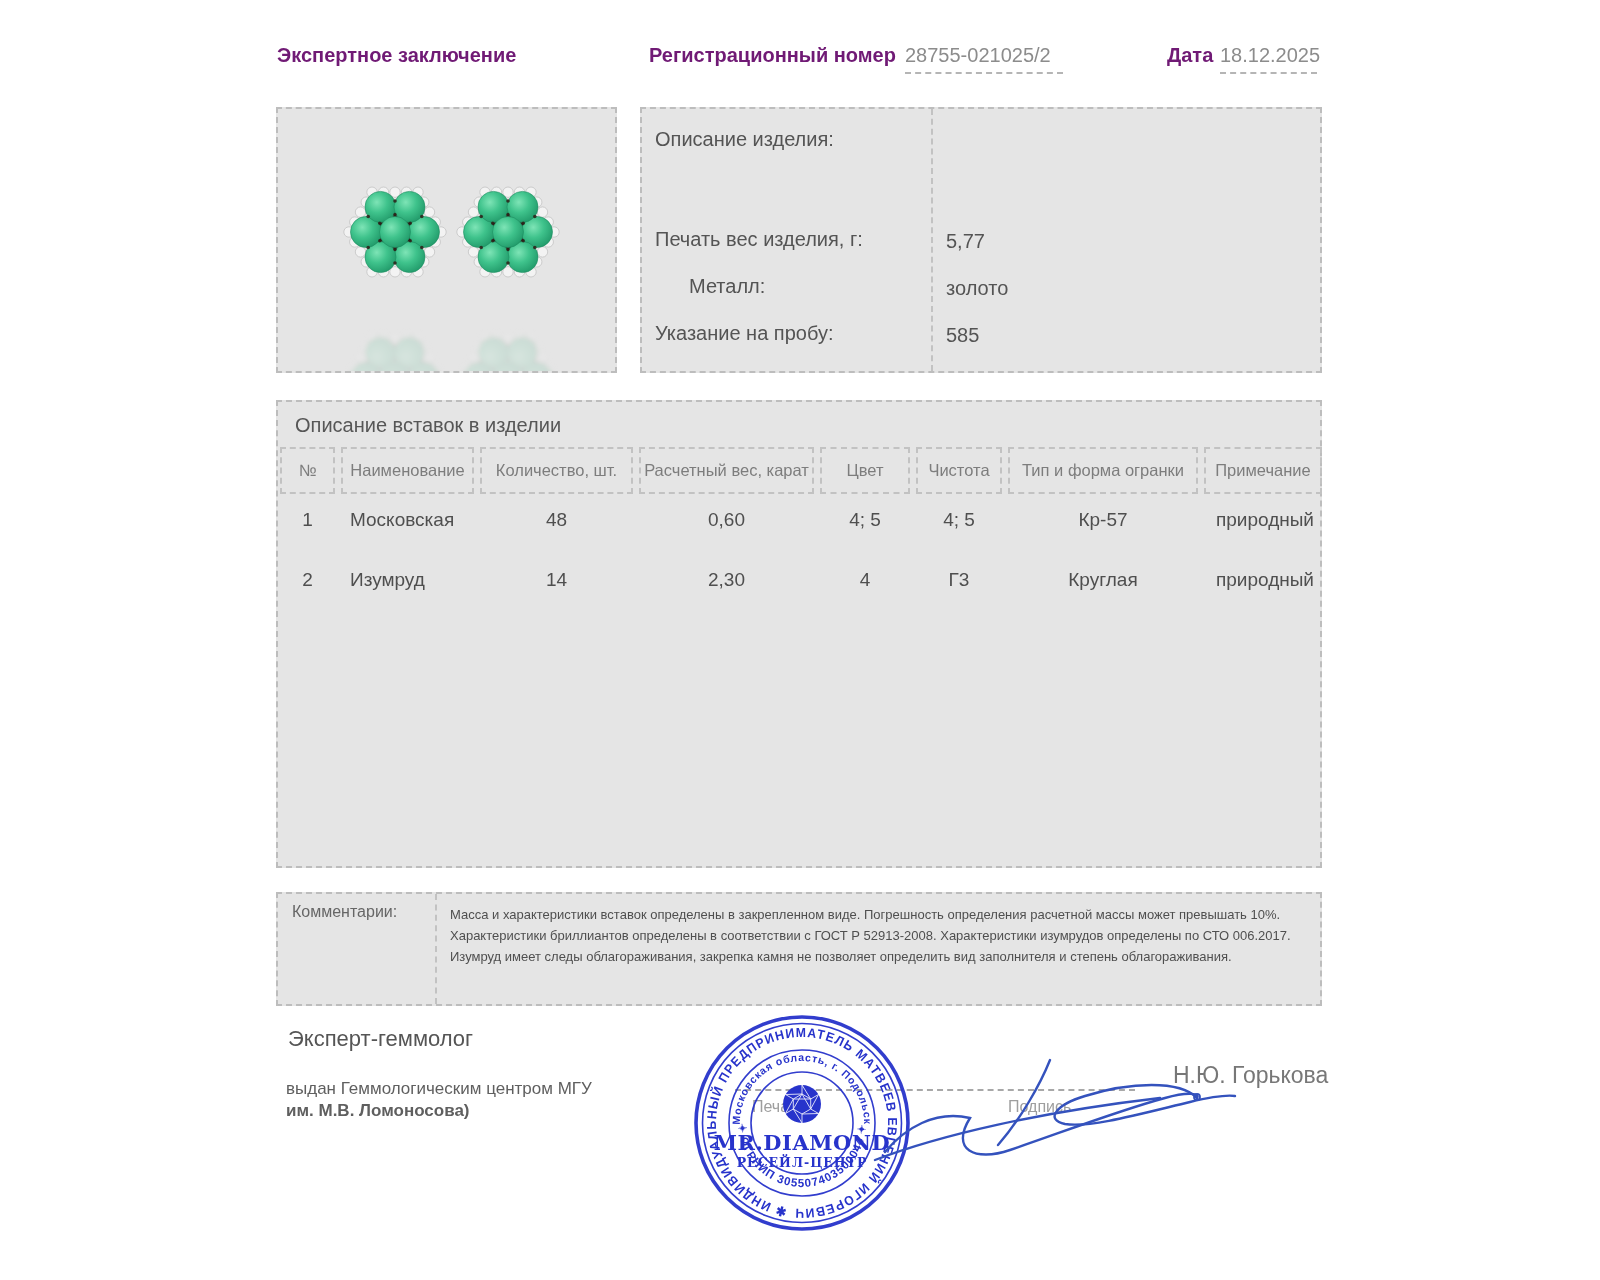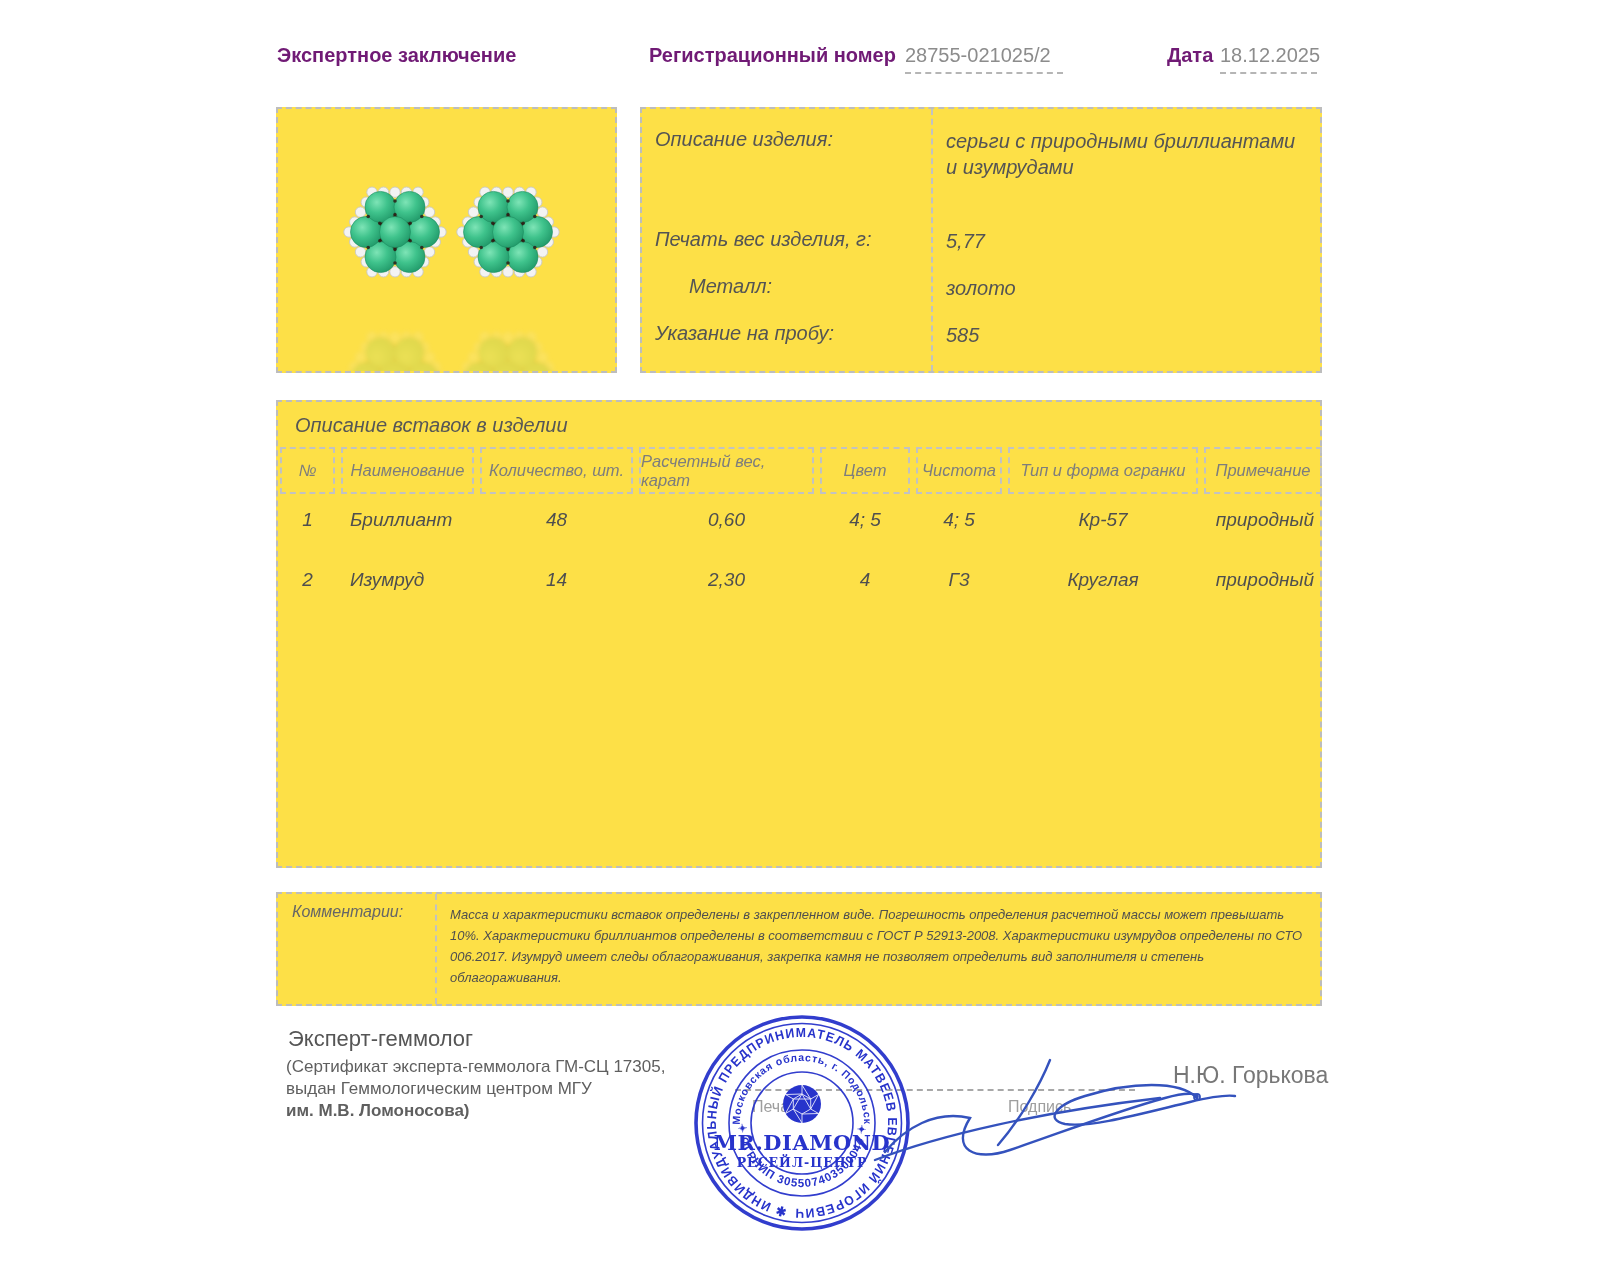--- a/index.html
+++ b/index.html
@@ -1,21 +1,21 @@
 <!DOCTYPE html>
 <html><head>
 <meta charset="utf-8">
 <style>
   html,body{margin:0;padding:0;background:#fff;}
   #page{position:relative;width:1600px;height:1280px;background:#ffffff;
         font-family:"Liberation Sans",sans-serif;overflow:hidden;}
   .abs{position:absolute;}
   .bold-label{font-size:20px;font-weight:700;color:#701a75;}
   .gray-value{font-size:20px;color:#8c8c8c;border-bottom:2px dashed #b5b5b5;padding-bottom:5px;}
-  .dash-box{border:2px dashed #bdbdbd;box-sizing:border-box;background:#fde047;font-style:italic;}
+  .dash-box{border:2px dashed #bdbdbd;box-sizing:border-box;background:#e5e5e5;}
   .desc-label{font-size:20px;color:#545454;}
   .desc-value{font-size:20px;color:#545454;line-height:26px;}
   .tbl-title{font-size:20px;color:#565656;}
   .hcell{position:absolute;top:45px;height:47px;border:2px dashed #c2c2c2;box-sizing:border-box;
          display:flex;align-items:center;justify-content:center;font-size:16.5px;color:#7d7d7d;}
   .dcell{position:absolute;height:28px;line-height:28px;font-size:19px;color:#4f4f4f;}
   .center{text-align:center;} .left{text-align:left;} .right{text-align:right;}
   .comments-text{font-size:13px;line-height:21px;color:#4f4f4f;}
   .foot-small{font-size:17px;line-height:22px;color:#5f5f5f;}
   .hint-label{font-size:16px;color:#9e9e9e;}
@@ -104,21 +104,20 @@
       <use href="#flower" transform="translate(117,123)"></use>
       <use href="#flower" transform="translate(230,123)"></use>
       <use href="#flower" transform="translate(117,268) scale(1,-1)" opacity="0.13" filter="url(#soft)"></use>
       <use href="#flower" transform="translate(230,268) scale(1,-1)" opacity="0.13" filter="url(#soft)"></use>
     </svg>
   </div>
 
   <div class="abs dash-box" style="left:640px;top:107px;width:682px;height:266px;">
     <div class="abs" style="left:289px;top:0;bottom:0;border-left:2px dashed #c2c2c2;"></div>
     <div class="abs desc-label" style="left:13px;top:19px;">Описание изделия:</div>
-    <div class="abs desc-value" style="left:304px;top:19px;width:362px;">серьги с природными бриллиантами и изумрудами</div>
     <div class="abs desc-label" style="left:13px;top:119px;">Печать вес изделия, г:</div>
     <div class="abs desc-value" style="left:304px;top:119px;">5,77</div>
     <div class="abs desc-label" style="left:13px;top:166px;margin-left:34px;">Металл:</div>
     <div class="abs desc-value" style="left:304px;top:166px;">золото</div>
     <div class="abs desc-label" style="left:13px;top:213px;">Указание на пробу:</div>
     <div class="abs desc-value" style="left:304px;top:213px;">585</div>
   </div>
 
   <div class="abs dash-box" style="left:276px;top:400px;width:1046px;height:468px;">
     <div class="abs tbl-title" style="left:17px;top:12px;">Описание вставок в изделии</div>
@@ -127,21 +126,21 @@
     <div class="hcell" style="left:63px;width:133px;">Наименование</div>
     <div class="hcell" style="left:202px;width:153px;">Количество, шт.</div>
     <div class="hcell" style="left:361px;width:175px;">Расчетный вес, карат</div>
     <div class="hcell" style="left:542px;width:90px;">Цвет</div>
     <div class="hcell" style="left:638px;width:86px;">Чистота</div>
     <div class="hcell" style="left:730px;width:190px;">Тип и форма огранки</div>
     <div class="hcell" style="left:926px;width:118px;">Примечание</div>
 
     <div class="abs" style="left:0;top:104px;width:100%;height:28px;">
       <div class="dcell center" style="left:2px;width:55px;">1</div>
-      <div class="dcell left" style="left:72px;width:133px;">Бриллиант</div>
+      <div class="dcell left" style="left:72px;width:133px;">Московская</div>
       <div class="dcell center" style="left:202px;width:153px;">48</div>
       <div class="dcell center" style="left:361px;width:175px;">0,60</div>
       <div class="dcell center" style="left:542px;width:90px;">4; 5</div>
       <div class="dcell center" style="left:638px;width:86px;">4; 5</div>
       <div class="dcell center" style="left:730px;width:190px;">Кр-57</div>
       <div class="dcell right" style="left:926px;width:110px;">природный</div>
     </div>
     <div class="abs" style="left:0;top:164px;width:100%;height:28px;">
       <div class="dcell center" style="left:2px;width:55px;">2</div>
       <div class="dcell left" style="left:72px;width:133px;">Изумруд</div>
@@ -154,21 +153,20 @@
     </div>
   </div>
 
   <div class="abs dash-box" style="left:276px;top:892px;width:1046px;height:114px;">
     <div class="abs" style="left:157px;top:0;bottom:0;border-left:2px dashed #c2c2c2;"></div>
     <div class="abs" style="left:14px;top:9px;font-size:16px;color:#666;">Комментарии:</div>
     <div class="abs comments-text" style="left:172px;top:10px;width:862px;">Масса и характеристики вставок определены в закрепленном виде. Погрешность определения расчетной массы может превышать 10%. Характеристики бриллиантов определены в соответствии с ГОСТ Р 52913-2008. Характеристики изумрудов определены по СТО 006.2017. Изумруд имеет следы облагораживания, закрепка камня не позволяет определить вид заполнителя и степень облагораживания.</div>
   </div>
 
   <div class="abs" style="left:288px;top:1026px;font-size:22px;color:#555;">Эксперт-геммолог</div>
-  <div class="abs foot-small" style="left:286px;top:1056px;">(Сертификат эксперта-геммолога ГМ-СЦ 17305,</div>
   <div class="abs foot-small" style="left:286px;top:1078px;">выдан Геммологическим центром МГУ</div>
   <div class="abs foot-small" style="left:286px;top:1100px;font-weight:bold;">им. М.В. Ломоносова)</div>
 
   <div class="abs dash-line" style="left:735px;top:1089px;width:400px;z-index:1;"></div>
   <div class="abs hint-label" style="left:752px;top:1098px;z-index:1;">Печать</div>
   <div class="abs hint-label" style="left:1008px;top:1098px;z-index:1;">Подпись</div>
   <div class="abs" style="left:1173px;top:1062px;font-size:23px;color:#777;z-index:2;">Н.Ю. Горькова</div>
 
   <svg class="abs" style="left:682px;top:1003px;z-index:3;" width="240" height="240" viewBox="0 0 240 240">
     <g stroke="#2733cb" fill="none" opacity="0.95">

